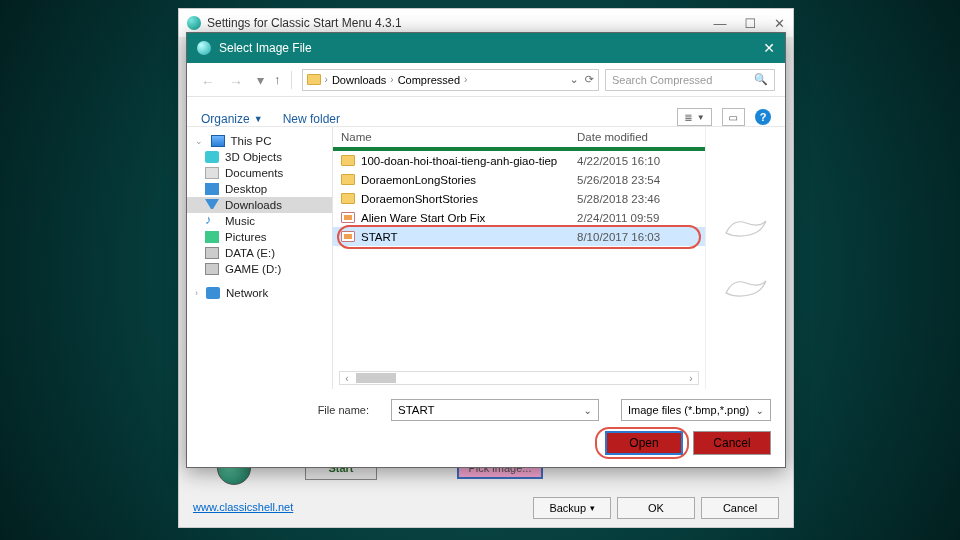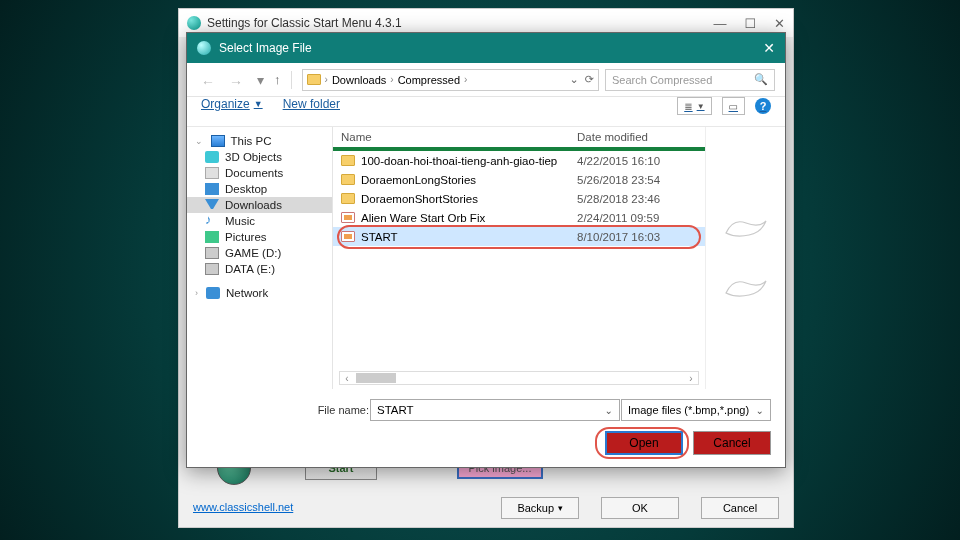--- a/index.html
+++ b/index.html
@@ -5,21 +5,21 @@
 * { box-sizing: border-box; margin: 0; padding: 0; font-family: "Segoe UI", Tahoma, sans-serif; }
 body { width: 960px; height: 540px; background: radial-gradient(circle at 50% 50%, #0e5756 0%, #053b3a 60%, #021f1f 100%); position: relative; overflow: hidden; }
 
 
 .parent-window { position: absolute; left: 178px; top: 8px; width: 616px; height: 520px; background: #f0f0f0; border: 1px solid #ccc; }
 .parent-titlebar { height: 28px; background: #fff; display: flex; align-items: center; padding: 0 8px; font-size: 12px; color: #333; }
 .parent-titlebar .sphere { width: 14px; height: 14px; border-radius: 50%; background: radial-gradient(circle at 30% 30%, #7be8e0, #0a9b8f); margin-right: 6px; }
 .parent-controls { margin-left: auto; display: flex; gap: 18px; color: #666; font-size: 13px; }
 .parent-bottom { position: absolute; bottom: 8px; left: 14px; right: 14px; }
 .parent-bottom .link { color: #0066cc; font-size: 11px; text-decoration: underline; }
-.parent-bottom .btnrow { float: right; display: flex; gap: 22px; align-items: center; }
+.parent-bottom .btnrow { float: right; display: flex; gap: 6px; align-items: center; }
 .parent-bottom .btn { width: 78px; height: 22px; border: 1px solid #aaa; background: #f5f5f5; font-size: 11px; display: flex; align-items: center; justify-content: center; }
 .parent-bottom .dropbtn { display: flex; align-items: center; }
 .parent-bottom .dropbtn::after { content: "▾"; margin-left: 4px; font-size: 9px; }
 .parent-mid { position: absolute; bottom: 42px; left: 14px; right: 14px; display: flex; gap: 20px; align-items: center; }
 .orb { width: 34px; height: 34px; border-radius: 50%; background: radial-gradient(circle at 35% 30%, #6de3b7, #0c5f4a); border: 1px solid #555; margin-left: 24px; }
 .startbtn { width: 72px; height: 24px; border: 1px solid #888; background: linear-gradient(#fefefe,#e6e6e6); display: flex; align-items: center; justify-content: center; font-size: 11px; font-weight: bold; color: #2a6a2a; margin-left: 34px; }
 .pickbtn { width: 86px; height: 22px; border: 2px solid #3a6fc4; background: #f9a8d4; font-size: 11px; color: #555; display: flex; align-items: center; justify-content: center; margin-left: 60px; }
 
 
 .dialog { position: absolute; left: 186px; top: 32px; width: 600px; height: 436px; background: #fff; border: 1px solid #666; box-shadow: 0 4px 20px rgba(0,0,0,.4); display: flex; flex-direction: column; }
@@ -31,21 +31,21 @@
 .dlg-nav .navarrow { color: #bbb; font-size: 14px; padding: 0 4px; }
 .dlg-nav .navup { color: #666; font-size: 13px; }
 .dlg-nav .sep { width: 1px; height: 18px; background: #ddd; margin: 0 4px; }
 .dlg-nav .pathbox { flex: 1; height: 22px; border: 1px solid #ccc; display: flex; align-items: center; padding: 0 4px; gap: 4px; font-size: 11px; }
 .dlg-nav .foldericon { width: 14px; height: 11px; background: #f7cf6a; border: 1px solid #d6a93a; border-radius: 1px; }
 .dlg-nav .crumb-sep { color: #888; font-size: 10px; }
 .dlg-nav .pathbox .refresh { margin-left: auto; display: flex; gap: 6px; color: #666; font-size: 11px; }
 .dlg-nav .searchbox { width: 170px; height: 22px; border: 1px solid #ccc; display: flex; align-items: center; padding: 0 6px; color: #999; font-size: 11px; }
 .dlg-nav .searchbox .mag { margin-left: auto; color: #888; }
 
-.dlg-toolbar { height: 30px; display: flex; align-items: flex-start; padding: 0 14px; font-size: 12px; color: #1a5c9e; border-bottom: 1px solid #e8e8e8; text-decoration: underline; }
+.dlg-toolbar { height: 30px; display: flex; align-items: flex-end; padding: 0 14px; font-size: 12px; color: #1a5c9e; border-bottom: 1px solid #e8e8e8; }
 .dlg-toolbar .tool { display: flex; align-items: center; gap: 4px; margin-right: 20px; cursor: pointer; }
 .dlg-toolbar .tool .caret { font-size: 9px; }
 .dlg-toolbar .rightcluster { margin-left: auto; display: flex; align-items: center; gap: 10px; }
 .dlg-toolbar .viewbtn { height: 18px; border: 1px solid #bbb; padding: 0 6px; display: flex; align-items: center; font-size: 10px; color: #555; }
 .dlg-toolbar .help { width: 16px; height: 16px; border-radius: 50%; background: #1a84d6; color: #fff; font-size: 11px; display: flex; align-items: center; justify-content: center; font-weight: bold; }
 
 .dlg-body { flex: 1; display: flex; min-height: 0; }
 .tree { width: 146px; border-right: 1px solid #e4e4e4; padding: 6px 0; overflow: hidden; font-size: 11.5px; }
 .tree .node { display: flex; align-items: center; gap: 6px; padding: 2px 8px 2px 18px; color: #222; cursor: pointer; white-space: nowrap; }
 .tree .node.root { padding-left: 8px; font-weight: normal; }
@@ -80,21 +80,21 @@
 .filelist .callout.row-callout { left: 4px; right: 4px; top: 98px; height: 24px; }
 .filelist .hscroll { position: absolute; left: 6px; right: 6px; bottom: 4px; height: 14px; border: 1px solid #ddd; display: flex; align-items: center; }
 .filelist .hscroll .arrow { width: 14px; text-align: center; color: #888; font-size: 10px; }
 .filelist .hscroll .thumb { width: 40px; height: 10px; background: #ccc; margin-left: 2px; }
 
 .preview { width: 80px; border-left: 1px solid #eee; display: flex; flex-direction: column; align-items: center; justify-content: center; gap: 30px; }
 .preview .dragon { width: 50px; height: 30px; opacity: .45; }
 .preview .dragon svg { width: 100%; height: 100%; }
 
 .dlg-footer { padding: 10px 14px 12px; font-size: 12px; }
-.dlg-footer .row1 { display: flex; align-items: center; gap: 1px; margin-bottom: 10px; }
+.dlg-footer .row1 { display: flex; align-items: center; gap: 22px; margin-bottom: 10px; }
 .dlg-footer .label { width: 168px; text-align: right; color: #333; font-size: 11px; }
 .dlg-footer .fname { flex: 1; height: 22px; border: 1px solid #aaa; padding: 0 6px; font-size: 11.5px; display: flex; align-items: center; justify-content: space-between; }
 .dlg-footer .fname .caret, .dlg-footer .filter .caret { font-size: 10px; color: #555; }
 .dlg-footer .filter { width: 150px; height: 22px; border: 1px solid #aaa; padding: 0 6px; font-size: 11px; display: flex; align-items: center; justify-content: space-between; }
 .dlg-footer .row2 { display: flex; justify-content: flex-end; gap: 10px; position: relative; }
 .dlg-footer .btn { width: 78px; height: 24px; border: 1px solid #999; background: #b91c1c; font-size: 12px; display: flex; align-items: center; justify-content: center; cursor: pointer; }
 .dlg-footer .btn.primary { border: 2px solid #2a78d0; }
 .dlg-footer .callout-open { position: absolute; border: 2px solid #e0554a; border-radius: 14px; width: 94px; height: 32px; right: 82px; top: -4px; pointer-events: none; }
 </style>
 </head>
@@ -206,25 +206,25 @@
       <div class="node">
           <span class="icon ico-music">♪</span>
           <span>Music</span>
         </div>
       <div class="node">
           <span class="icon ico-pic"></span>
           <span>Pictures</span>
         </div>
       <div class="node">
           <span class="icon ico-disk"></span>
+          <span>DATA (E:)</span>
+        </div>
+      <div class="node">
+          <span class="icon ico-disk"></span>
           <span>GAME (D:)</span>
-        </div>
-      <div class="node">
-          <span class="icon ico-disk"></span>
-          <span>DATA (E:)</span>
         </div>
       <div class="spacer"></div>
       <div class="node root">
           <span class="caret">›</span>
           <span class="icon ico-net"></span>
           <span>Network</span>
         </div>
     </div>
 
     <div class="listarea">

